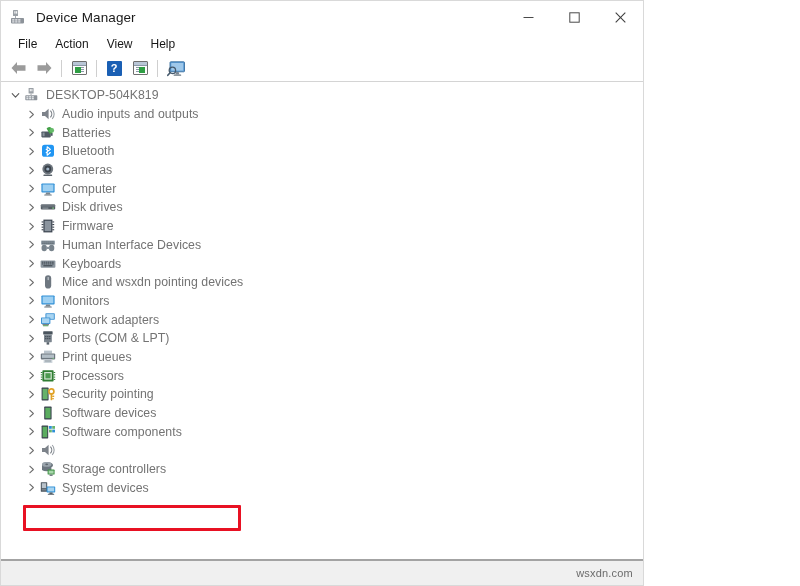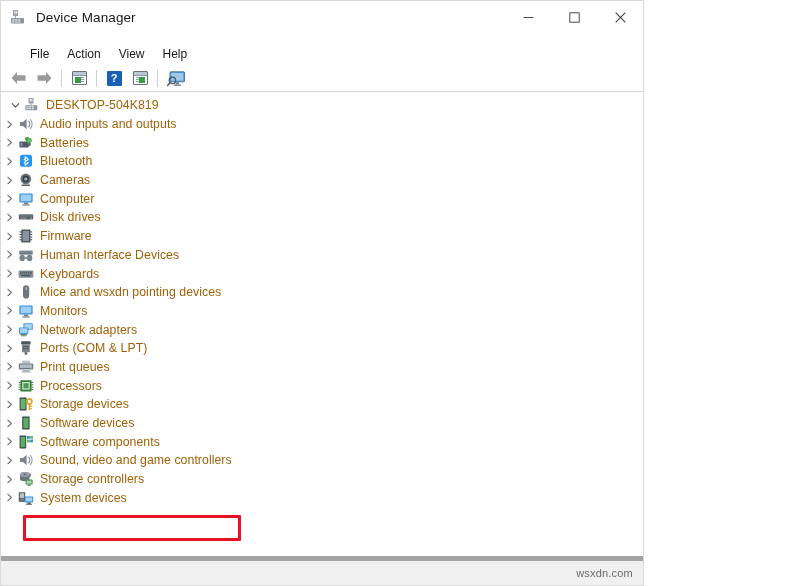--- a/index.html
+++ b/index.html
@@ -66,22 +66,21 @@
   }
   .win-btn svg { display: block; }
 
   
   .menubar {
     height: 22px;
     min-height: 22px;
     background: #ffffff;
     display: flex;
     align-items: center;
-    padding-left: 20px;
-    margin-top: 10px;
+    padding-left: 8px;
   }
   .menu-item {
     font-size: 12px;
     color: #171717;
     padding: 2px 9px 3px 9px;
     white-space: nowrap;
   }
 
   
   .toolbar {
@@ -201,41 +200,41 @@
     height: 16px;
     margin-right: 6px;
     flex: 0 0 auto;
     position: relative;
     display: flex;
     align-items: center;
     justify-content: center;
   }
   .row-label {
     font-size: 12.3px;
-    color: #a16207;
+    color: #737373;
     letter-spacing: 0.05px;
   }
   .row.root { padding-left: 6px; }
-  .row.child { }
+  .row.child { padding-left: 22px; }
 
   
   .highlight-box {
     position: absolute;
     border: 3px solid #e81123;
     box-sizing: border-box;
     pointer-events: none;
     border-radius: 1px;
   }
 
   
   .statusbar {
     height: 24px;
     min-height: 24px;
     background: #f0f0f0;
-    border-top: 5px solid #a3a3a3;
+    border-top: 2px solid #a3a3a3;
     display: flex;
     align-items: center;
     justify-content: flex-end;
     position: relative;
   }
   .watermark {
     font-size: 11px;
     color: #6b6b6b;
     margin-right: 10px;
     letter-spacing: 0.2px;
@@ -689,21 +688,21 @@
       <span class="row-icon">
         <svg width="16" height="16" viewBox="0 0 16 16">
           <rect x="1.6" y="1.6" width="7" height="12.8" rx="0.6" fill="#3c4550"></rect>
           <rect x="2.6" y="2.8" width="5" height="10.4" fill="#66b26a"></rect>
           <circle cx="11.4" cy="5.4" r="2.5" fill="none" stroke="#e0a227" stroke-width="1.7"></circle>
           <rect x="10.6" y="7" width="1.6" height="7.2" fill="#e0a227"></rect>
           <rect x="12.2" y="9.6" width="2" height="1.4" fill="#e0a227"></rect>
           <rect x="12.2" y="12" width="1.6" height="1.3" fill="#e0a227"></rect>
         </svg>
       </span>
-      <span class="row-label">Storage devices</span>
+      <span class="row-label">Security pointing</span>
     </div>
 
     <div class="row child">
       <span class="chev">
         <svg width="9" height="9" viewBox="0 0 9 9">
             <path d="M2.8 1.2 L6.4 4.5 L2.8 7.8" fill="none" stroke="#6a6a6a" stroke-width="1.05" stroke-linecap="round" stroke-linejoin="round"></path>
           </svg>
       </span>
       <span class="row-icon">
         <svg width="16" height="16" viewBox="0 0 16 16">
@@ -739,21 +738,20 @@
             <path d="M2.8 1.2 L6.4 4.5 L2.8 7.8" fill="none" stroke="#6a6a6a" stroke-width="1.05" stroke-linecap="round" stroke-linejoin="round"></path>
           </svg>
       </span>
       <span class="row-icon">
         <svg width="16" height="16" viewBox="0 0 16 16">
           <path d="M2 6 L5 6 L8.6 2.8 L8.6 13.2 L5 10 L2 10 Z" fill="#7d838a"></path>
           <path d="M10.4 4.6 A5 5 0 0 1 10.4 11.4" fill="none" stroke="#7d838a" stroke-width="1.2"></path>
           <path d="M12.2 3 A7.4 7.4 0 0 1 12.2 13" fill="none" stroke="#9aa0a6" stroke-width="1.1"></path>
         </svg>
       </span>
-      <span class="row-label">Sound, video and game controllers</span>
     </div>
 
     <div class="row child">
       <span class="chev">
         <svg width="9" height="9" viewBox="0 0 9 9">
             <path d="M2.8 1.2 L6.4 4.5 L2.8 7.8" fill="none" stroke="#6a6a6a" stroke-width="1.05" stroke-linecap="round" stroke-linejoin="round"></path>
           </svg>
       </span>
       <span class="row-icon">
         <svg width="16" height="16" viewBox="0 0 16 16">

